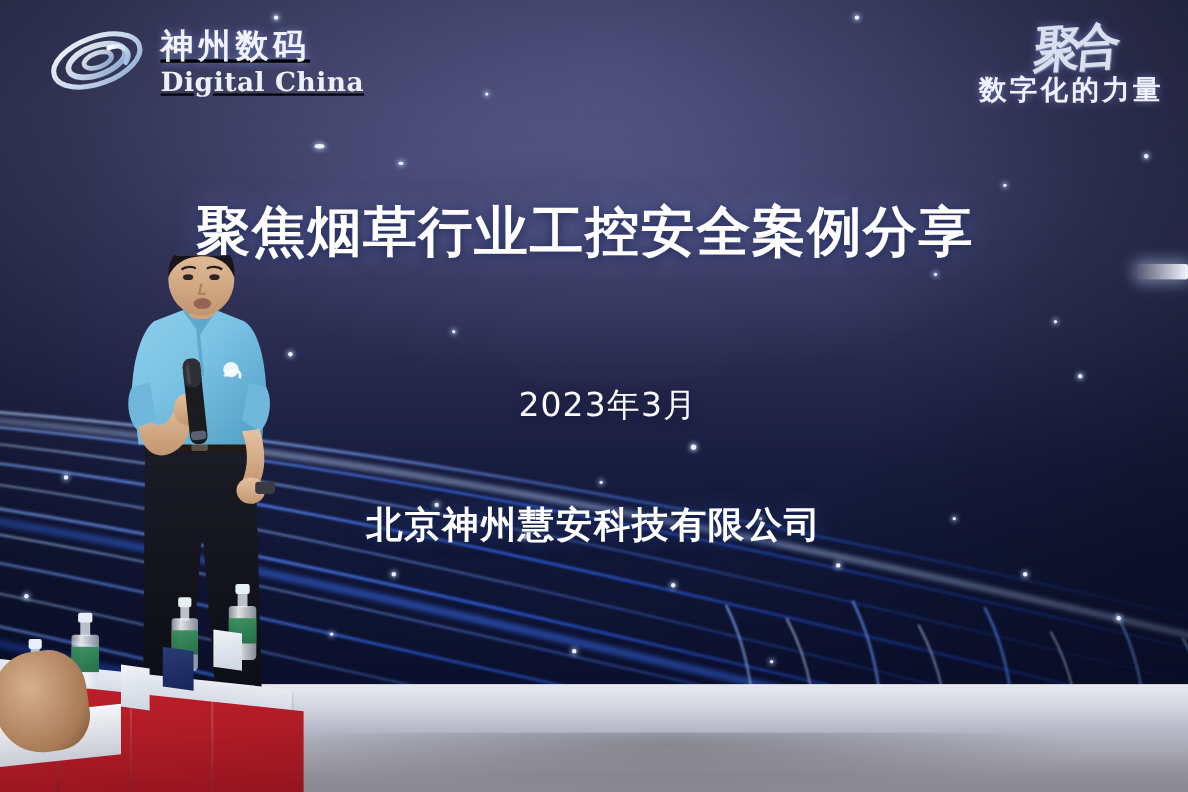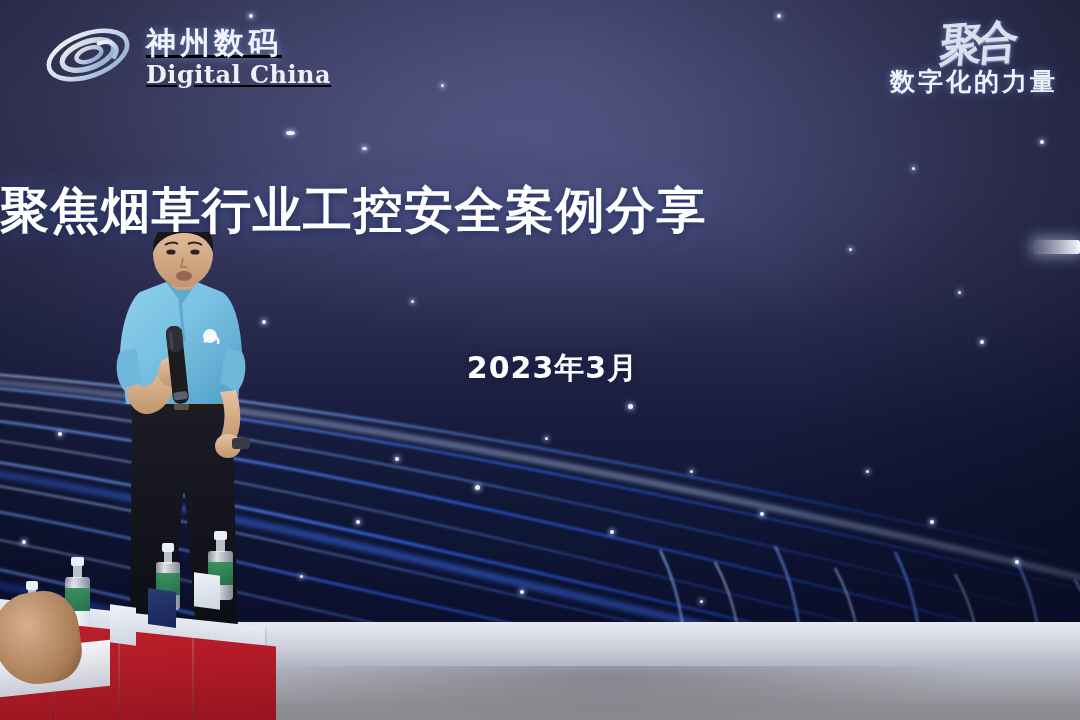--- a/index.html
+++ b/index.html
@@ -69,27 +69,27 @@
     text-shadow:0 0 7px rgba(150,180,255,.55), 1px 1px 0 rgba(255,255,255,.35);
     opacity:.93;
   }
   #event-slogan{
     margin-top:-6px; font-size:25px; font-weight:700; color:#f0f3fd;
     letter-spacing:3px; text-shadow:0 0 8px rgba(150,180,255,.5);margin-left:40px;
   }
 
   
   #slide-title{
-    position:absolute; left:0; right:16px; top:178px; 
+    position:absolute; left:0; right:16px; top:178px; text-align:center;
     font-size:49px; font-weight:700; color:#ffffff; letter-spacing:1.5px;
     text-shadow:0 2px 10px rgba(20,30,80,.85), 0 0 26px rgba(130,165,255,.35);
   }
   #slide-date{
     position:absolute; left:0; right:0; top:348px; text-align:center;
-    font-size:30px; font-weight:700; color:#fdfdff; letter-spacing:1px;
+    font-size:30px; font-weight:400; color:#fdfdff; letter-spacing:1px;
     text-shadow:0 2px 9px rgba(15,22,60,.8);
     margin-left:25px;
   }
   #slide-company{
     position:absolute; left:0; right:0; top:455px; text-align:center;
     font-size:33px; font-weight:700; color:#ffffff; letter-spacing:1.5px;
     text-shadow:0 2px 10px rgba(12,25,75,.85), 0 0 20px rgba(120,160,255,.3);
   }
 
   
@@ -310,20 +310,21 @@
       </div>
     </div>
 
     <div id="event-mark">
       <span id="event-calli">聚合</span>
       <span id="event-slogan">数字化的力量</span>
     </div>
 
     <div id="slide-title">聚焦烟草行业工控安全案例分享</div>
     <div id="slide-date">2023年3月</div>
+    <div id="slide-company">北京神州慧安科技有限公司</div>
 
     <div id="edge-light"></div>
   </div>
 
   <div id="stage-floor">
     <div id="floor-sheen"></div>
     <div id="floor-shadow"></div>
   </div>
 
   <div id="speaker">

